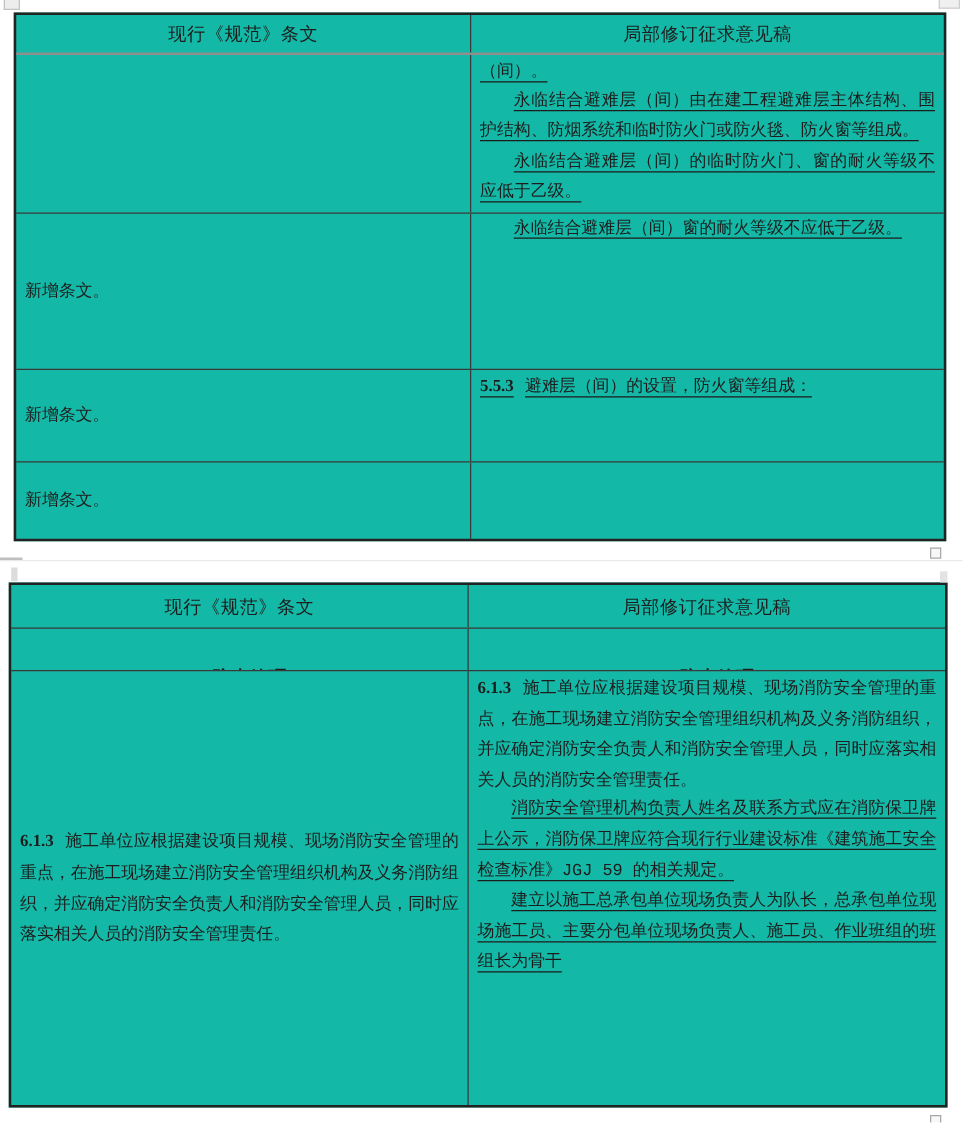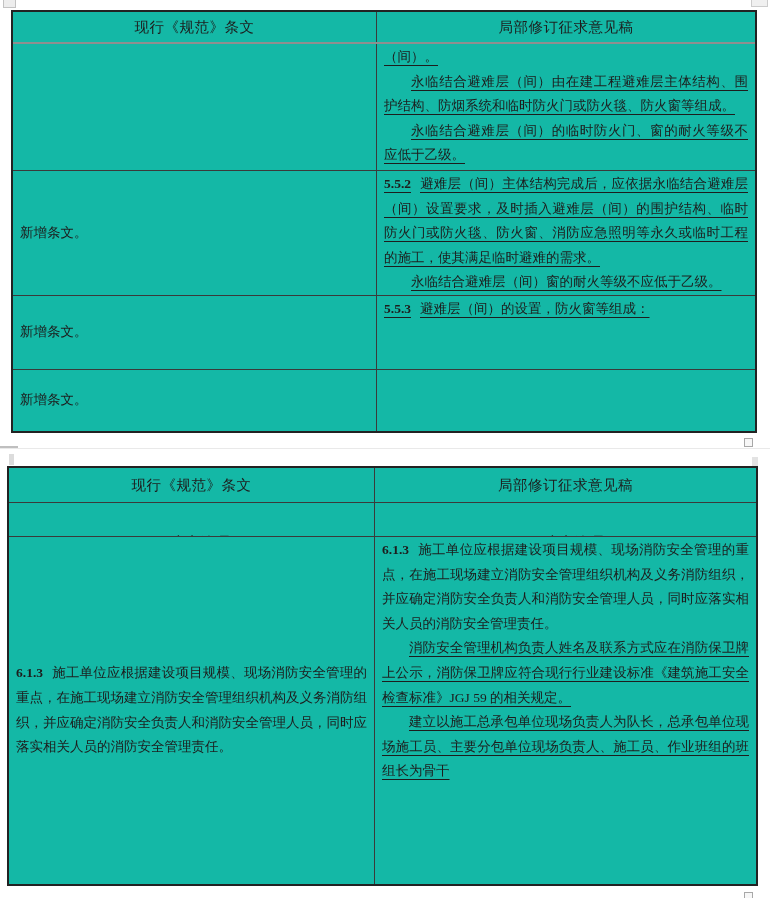--- a/index.html
+++ b/index.html
@@ -16,21 +16,21 @@
   .row:first-child{border-top:none;}
   #t1 .hdr{border-bottom:2.6px solid #8f8f8f;}
   #t1 .nb{border-top:none;}
   .cl{width:364px;border-right:1.4px solid #3a3a3a;padding:1px 7px;overflow:hidden;}
   #t2 .cl{width:366px;}
   .cr{flex:1;padding:1px 7px;overflow:hidden;min-width:0;}
   .vc{display:flex;flex-direction:column;justify-content:center;}
   .hc{display:flex;align-items:center;justify-content:center;padding:0;font-size:14.5px;letter-spacing:0.5px;}
   .p{margin:0;font-size:13.5px;line-height:24.6px;text-align:justify;}
   .u{text-decoration:underline;text-decoration-thickness:1px;text-underline-offset:3.5px;}
-  .ind{text-indent:2em;}
+  .ind{text-indent:2em;font-family:Liberation Mono, monospace;}
   .item{margin-left:27px;}
   .num{font-weight:bold;margin-right:9px;}
   .ctr{text-align:center;}
   .b{font-weight:bold;}
   .chap{font-weight:bold;font-size:15px;margin-top:48px;}
   
   .art{position:absolute;}
   #h1a{left:3px;top:0;width:13px;height:8px;background:#ededed;border:1px solid #c2c2c2;border-top:none;}
   #h1b{left:751px;top:0;width:17px;height:7px;background:#f0f0f0;border:1px solid #cccccc;border-top:none;}
   #sq1{left:744px;top:438px;width:9px;height:9px;border:1px solid #a8a8a8;background:#f7f7f7;}
@@ -56,21 +56,20 @@
       <p class="p u ind">永临结合避难层（间）由在建工程避难层主体结构、围护结构、防烟系统和临时防火门或防火毯、防火窗等组成。</p>
       <p class="p u ind">永临结合避难层（间）的临时防火门、窗的耐火等级不应低于乙级。</p>
     </div>
   </div>
 
   <div class="row" style="height:125px;">
     <div class="cl vc">
       <p class="p">新增条文。</p>
     </div>
     <div class="cr">
-      <p class="p u"><span class="num">5.5.2</span><span>避难层（间）主体结构完成后，应依据永临结合避难层（间）设置要求，及时插入避难层（间）的围护结构、临时防火门或防火毯、防火窗、消防应急照明等永久或临时工程的施工，使其满足临时避难的需求。</span></p>
       <p class="p u ind">永临结合避难层（间）窗的耐火等级不应低于乙级。</p>
     </div>
   </div>
 
   <div class="row" style="height:74px;">
     <div class="cl vc">
       <p class="p">新增条文。</p>
     </div>
     <div class="cr">
       <p class="p u"><span class="num">5.5.3</span><span>避难层（间）的设置，防火窗等组成：</span></p>

